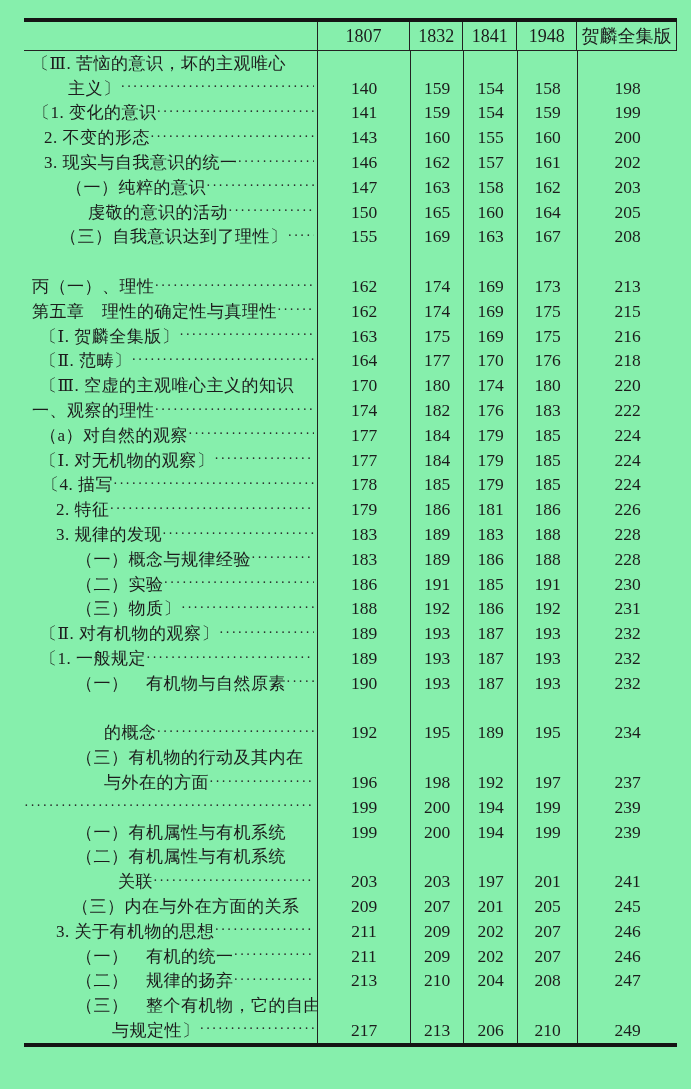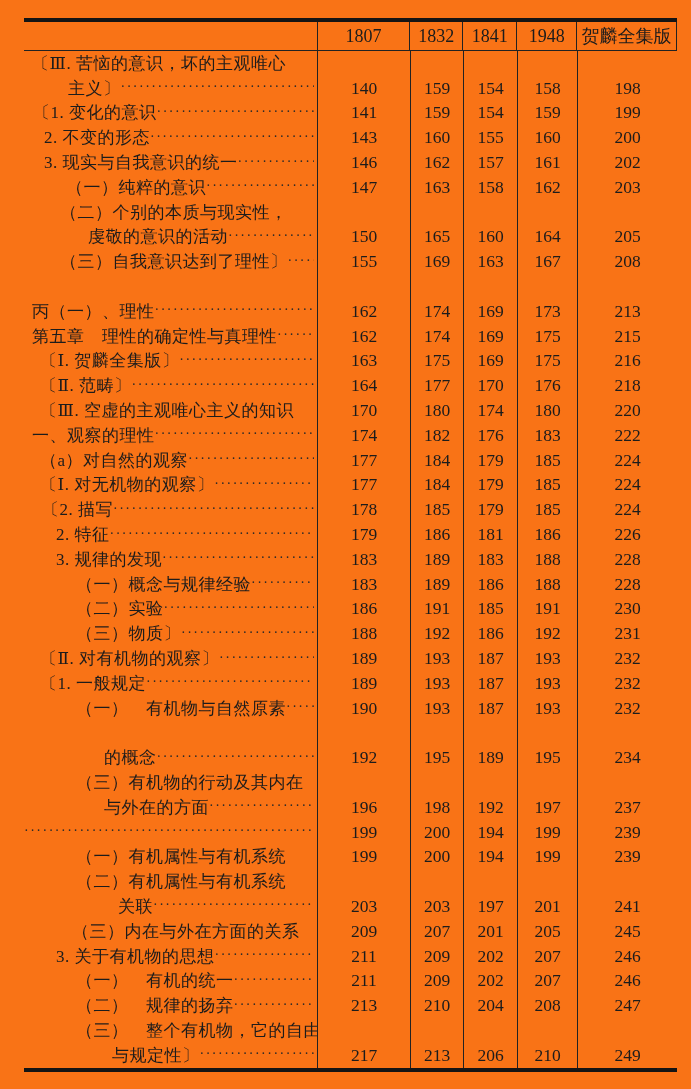--- a/index.html
+++ b/index.html
@@ -1,17 +1,17 @@
 <!DOCTYPE html>
 <html><head>
 <meta charset="utf-8">
 <style>
   html,body{margin:0;padding:0;background:#e8e8e8;}
   .canvas{
-    width:691px;height:1089px;background:#f97316;position:relative;
+    width:691px;height:1089px;background:#86efac;position:relative;
     font-family:"Liberation Serif","DejaVu Serif",serif;color:#1c1c1c;
     overflow:hidden;margin:0 auto;
   }
   .table{position:absolute;left:24px;top:18px;width:653px;}
   .top-rule{height:4px;background:#141414;}
   .bottom-rule{height:4.5px;background:#141414;}
   .header{
     display:flex;height:29px;border-bottom:1.5px solid #222;
     border-right:1.5px solid #222;box-sizing:border-box;
   }
@@ -110,30 +110,20 @@
             <span class="dots">··························································································</span>
           </div>
           <div class="cell num c1">147</div>
           <div class="cell num c2">163</div>
           <div class="cell num c3">158</div>
           <div class="cell num c4">162</div>
           <div class="cell num c5">203</div>
         </div>
         <div class="row">
           <div class="cell title">
-            <span class="t" style="padding-left: 36px;">（二）个别的本质与现实性，</span>
-          </div>
-          <div class="cell num c1"></div>
-          <div class="cell num c2"></div>
-          <div class="cell num c3"></div>
-          <div class="cell num c4"></div>
-          <div class="cell num c5"></div>
-        </div>
-        <div class="row">
-          <div class="cell title">
             <span class="t" style="padding-left: 64px;">虔敬的意识的活动 </span>
             <span class="dots">··························································································</span>
           </div>
           <div class="cell num c1">150</div>
           <div class="cell num c2">165</div>
           <div class="cell num c3">160</div>
           <div class="cell num c4">164</div>
           <div class="cell num c5">205</div>
         </div>
         <div class="row">
@@ -237,21 +227,21 @@
             <span class="dots">··························································································</span>
           </div>
           <div class="cell num c1">177</div>
           <div class="cell num c2">184</div>
           <div class="cell num c3">179</div>
           <div class="cell num c4">185</div>
           <div class="cell num c5">224</div>
         </div>
         <div class="row">
           <div class="cell title">
-            <span class="t" style="padding-left: 18px;">〔2. 描写</span>
+            <span class="t" style="padding-left: 18px;">〔4. 描写</span>
             <span class="dots">··························································································</span>
           </div>
           <div class="cell num c1">178</div>
           <div class="cell num c2">185</div>
           <div class="cell num c3">179</div>
           <div class="cell num c4">185</div>
           <div class="cell num c5">224</div>
         </div>
         <div class="row">
           <div class="cell title">

